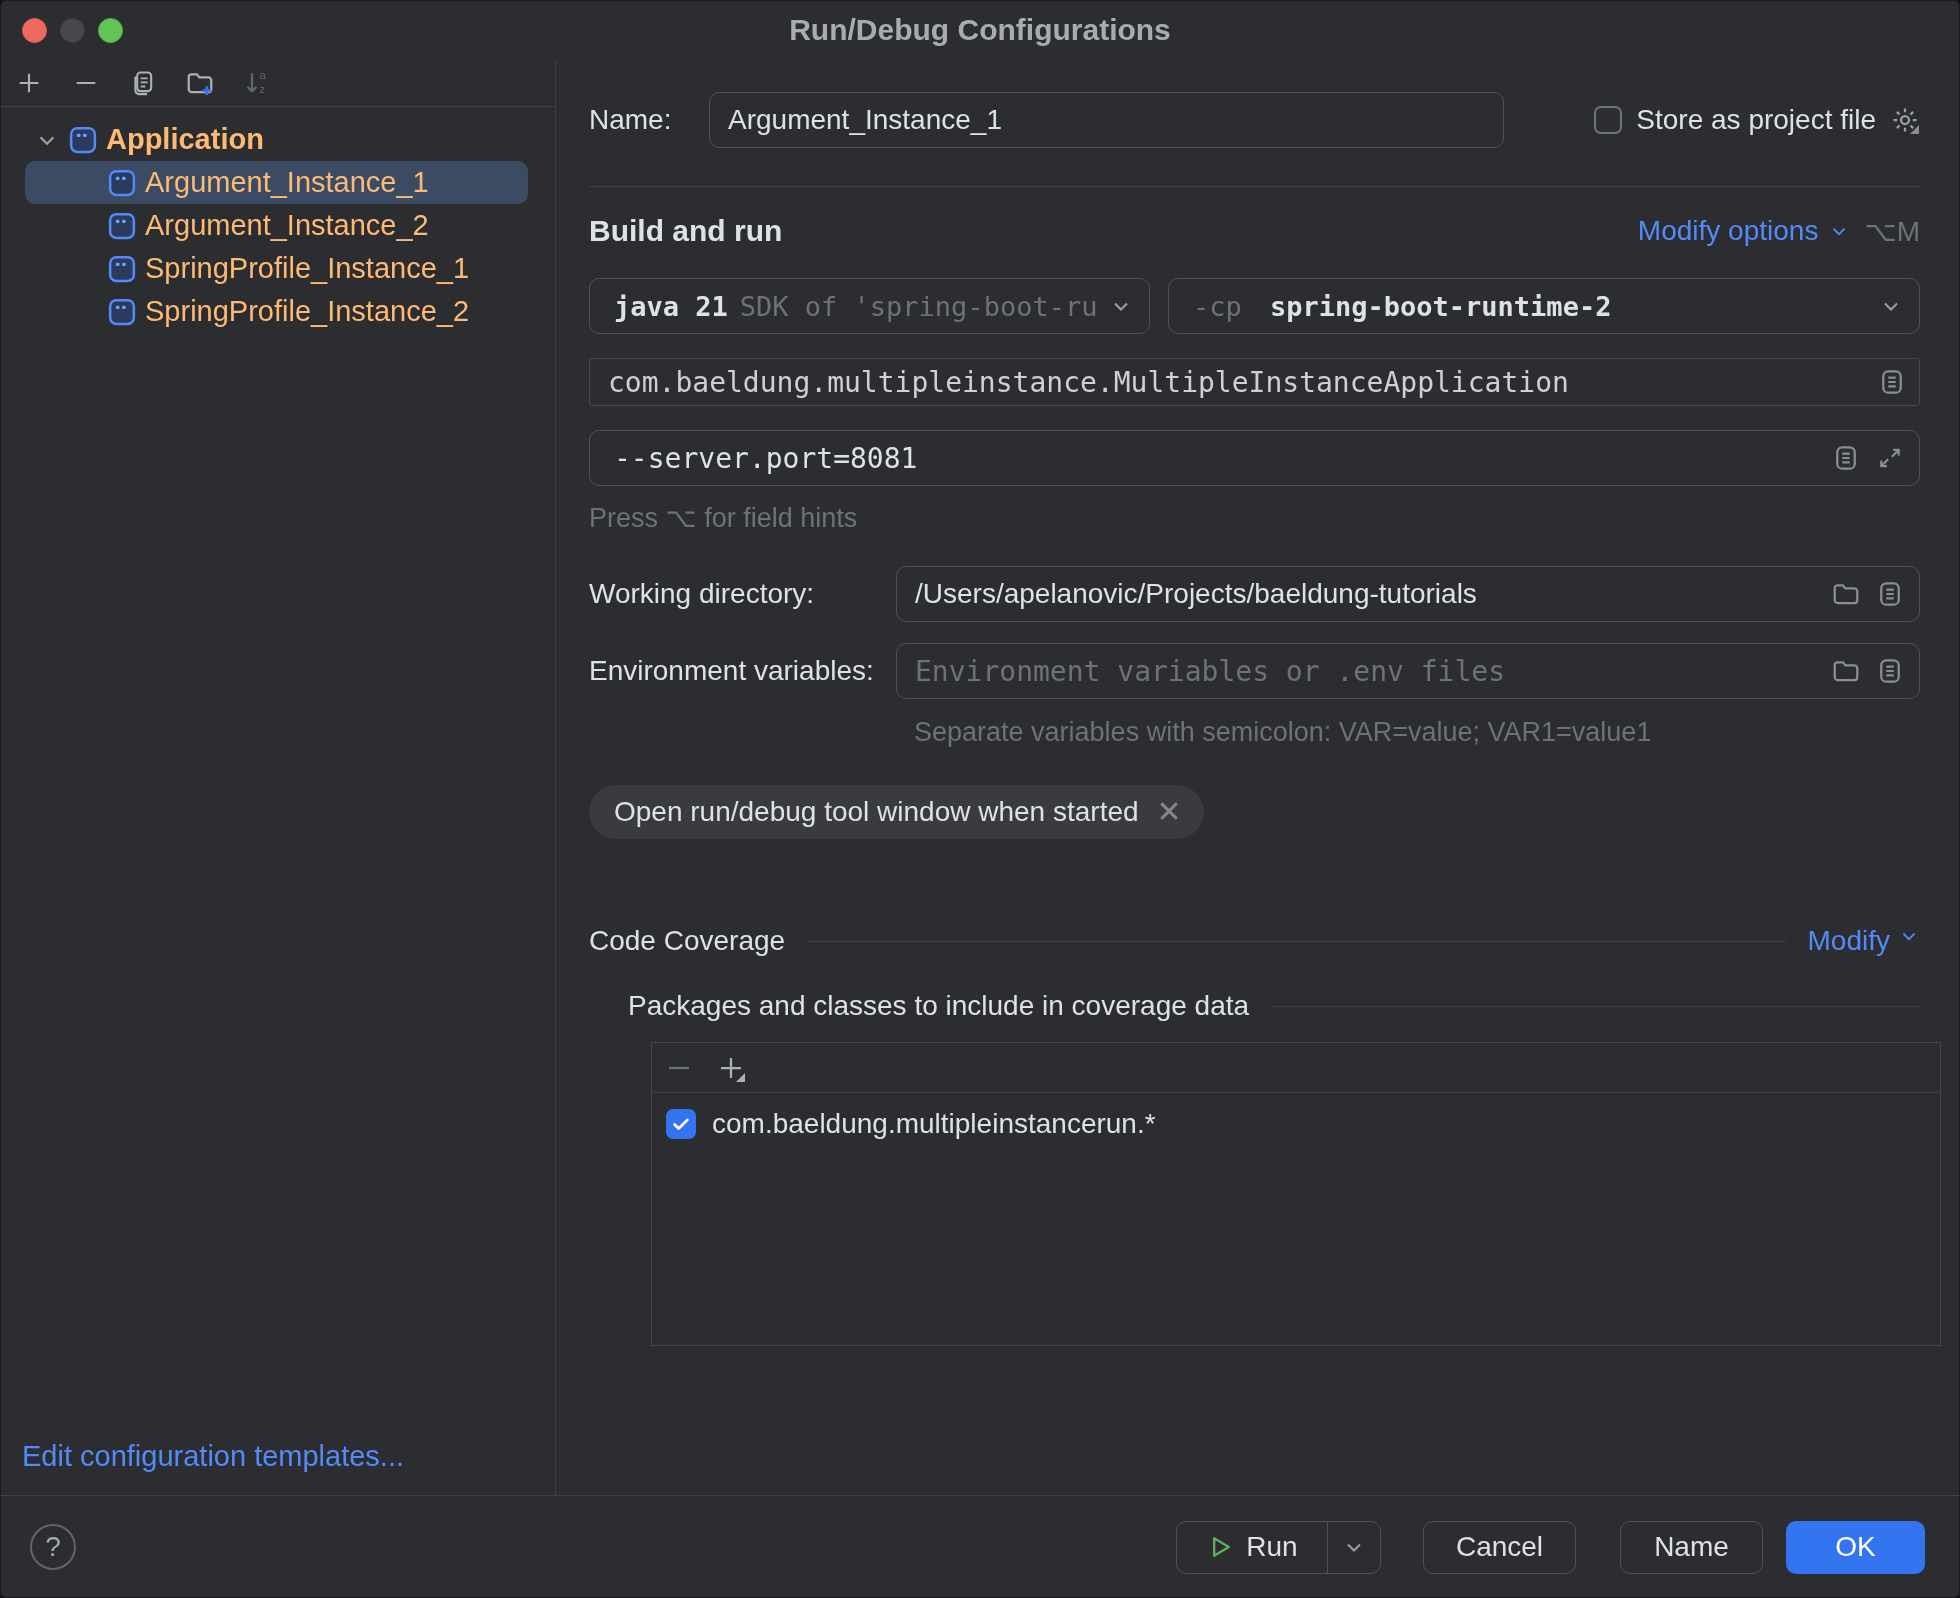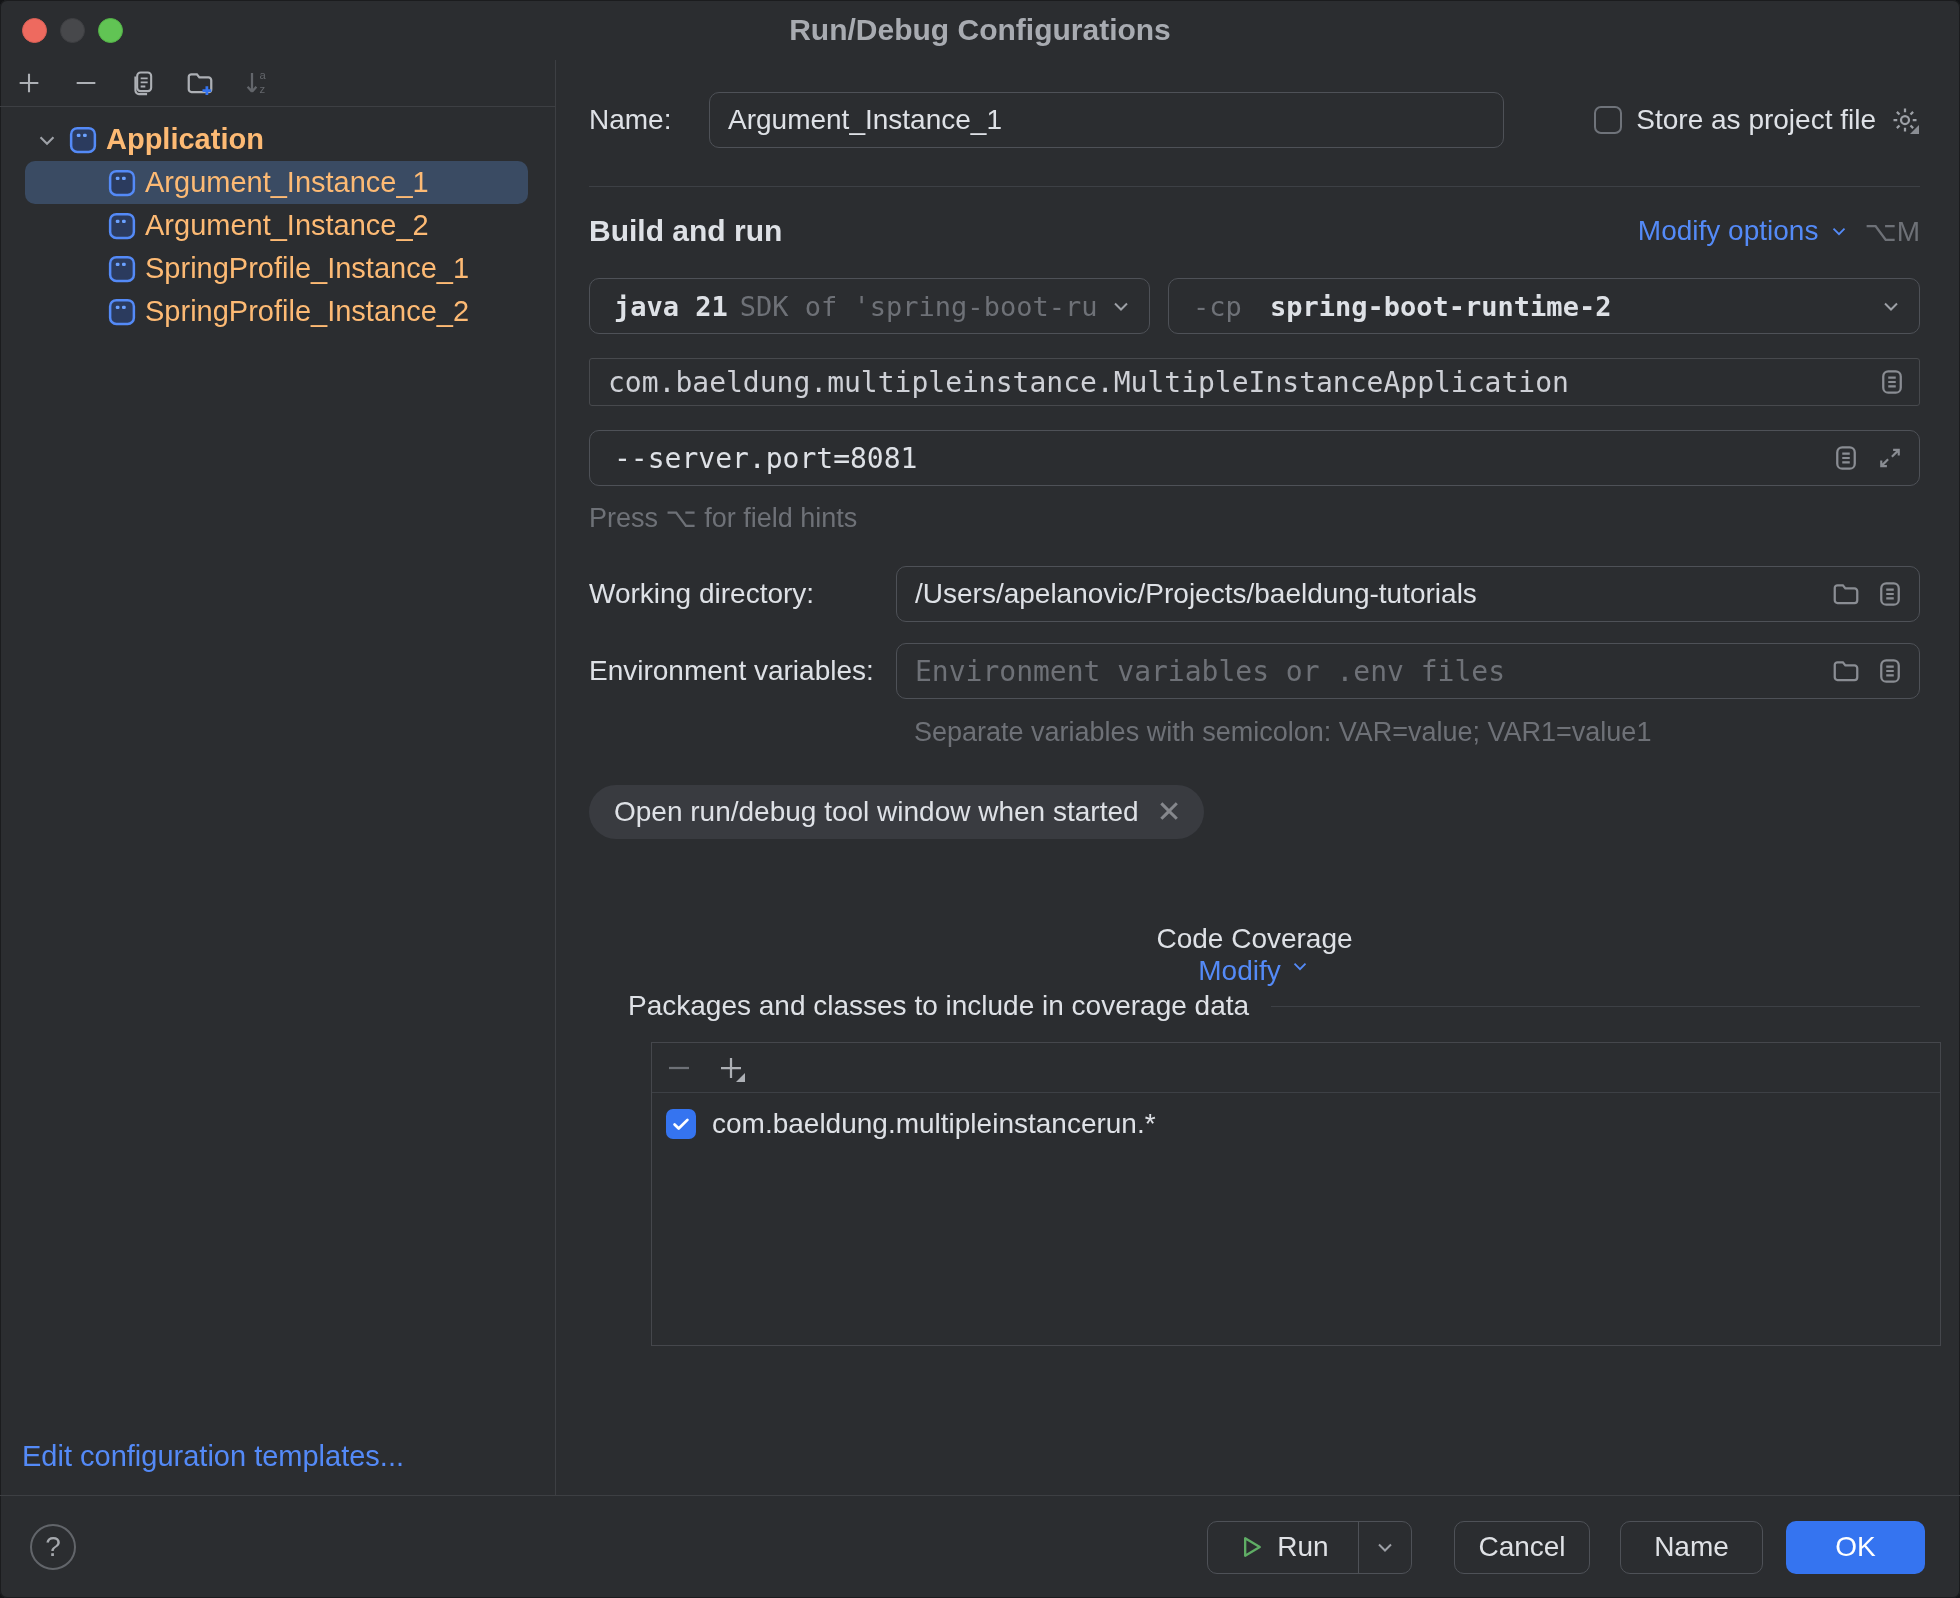--- a/index.html
+++ b/index.html
@@ -61,38 +61,38 @@
   .hint{font-size:27px;color:#6e7177;}
   .press-hint{margin-top:17px;height:30px;display:flex;align-items:center;}
   .wd-row{margin-top:33px;height:56px;}
   .env-row{margin-top:21px;height:56px;}
   .lbl-col{flex:0 0 307px;}
   .path-box{flex:1 1 auto;height:56px;border:1px solid #4e5157;border-radius:10px;display:flex;align-items:center;gap:14px;padding:0 14px 0 18px;box-sizing:border-box;min-width:0;}
   .env-hint{margin-top:18px;height:30px;margin-left:307px;padding-left:18px;display:flex;align-items:center;}
   .tag-row{margin-top:38px;}
   .tag{height:54px;background:#393b40;border-radius:27px;display:flex;align-items:center;padding:0 22px 0 25px;font-size:28px;color:#dee1e6;}
   .tag .x{color:#85878c;font-size:30px;margin-left:18px;cursor:pointer;line-height:1;}
-  .cov-head{margin-top:84px;height:36px;display:flex;align-items:center;flex-direction:column;}
+  .cov-head{margin-top:84px;height:36px;display:flex;align-items:center;}
   .hline{flex:1 1 auto;height:1px;background:#3d4045;margin:0 22px;}
   .modify-link{display:flex;align-items:flex-start;gap:8px;font-size:28px;color:#548af7;cursor:pointer;}
   .pkg-head{margin-top:30px;height:34px;display:flex;align-items:center;margin-left:39px;}
   .pkg-head .field-label{white-space:nowrap;}
   .cov-table{margin-top:19px;margin-left:62px;width:1290px;height:304px;border:1px solid #45474c;box-sizing:border-box;display:flex;flex-direction:column;flex:0 0 auto;}
   .cov-toolbar{height:49px;flex:0 0 auto;display:flex;align-items:center;gap:22px;padding-left:12px;border-bottom:1px solid #3d4045;}
   .cov-row{height:62px;display:flex;align-items:center;padding-left:14px;gap:16px;font-size:28px;color:#dee1e6;}
   .cb-small{width:30px;height:30px;border-radius:7px;flex:0 0 auto;}
   
   .footer{height:102px;flex:0 0 auto;display:flex;align-items:center;padding:0 35px 0 30px;}
   .help-btn{width:46px;height:46px;border-radius:50%;border:2px solid #62656a;color:#a6a9ae;font-size:28px;display:flex;align-items:center;justify-content:center;box-sizing:border-box;cursor:pointer;}
   .btns{margin-left:auto;display:flex;align-items:center;}
   .btn{height:53px;border:1.5px solid #4e5157;border-radius:10px;background:transparent;color:#dfe1e5;font-size:28px;display:flex;align-items:center;justify-content:center;box-sizing:border-box;cursor:pointer;font-family:"Liberation Sans",sans-serif;}
   .btn-run{width:205px;padding:0;display:flex;align-items:stretch;margin-right:42px;}
   .run-main{flex:1 1 auto;display:flex;align-items:center;justify-content:center;gap:12px;}
   .run-arrow{width:52px;border-left:1px solid #4e5157;display:flex;align-items:center;justify-content:center;}
-  .btn-cancel{width:136px;margin-right:30px;}
+  .btn-cancel{width:153px;margin-right:44px;}
   .btn-apply{width:143px;margin-right:23px;}
   .btn-ok{width:139px;background:#3574f0;border:none;color:#ffffff;}
   .corner-tri{position:absolute;right:1px;bottom:1px;width:0;height:0;border-left:9px solid transparent;border-bottom:9px solid #8a8d93;}
 </style>
 </head>
 <body>
 
 <div class="window">
 
   <div class="titlebar">

